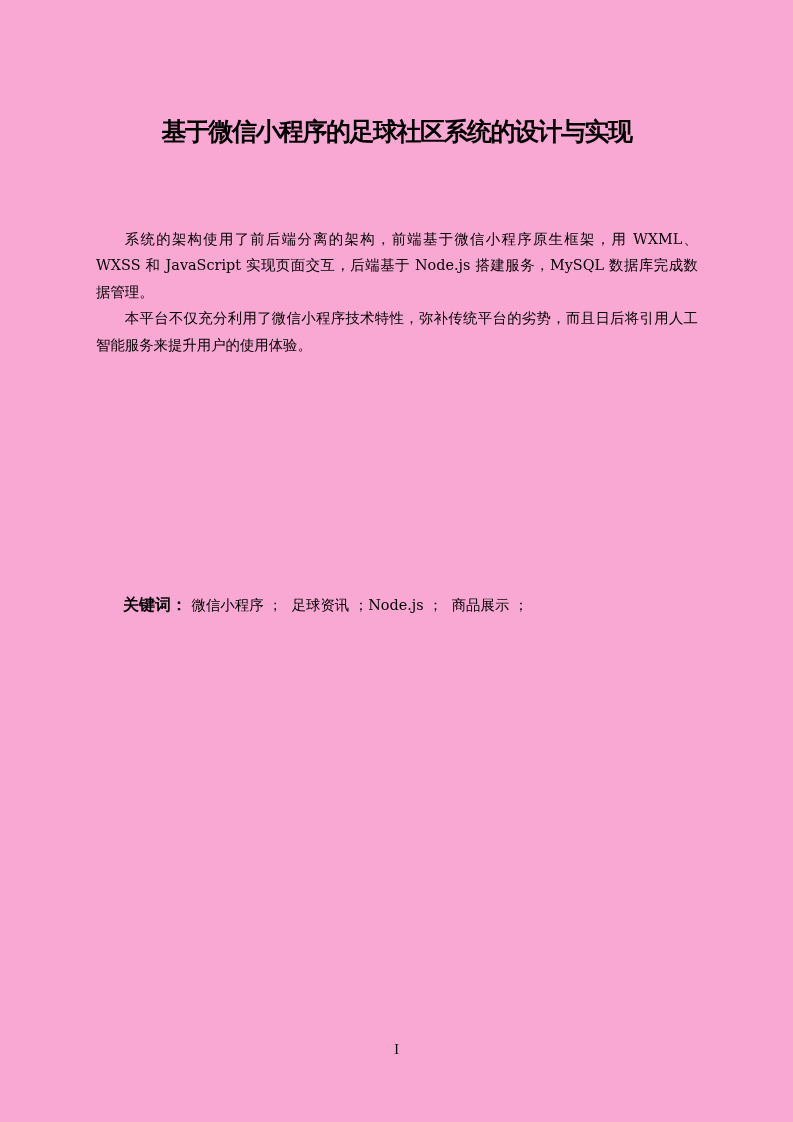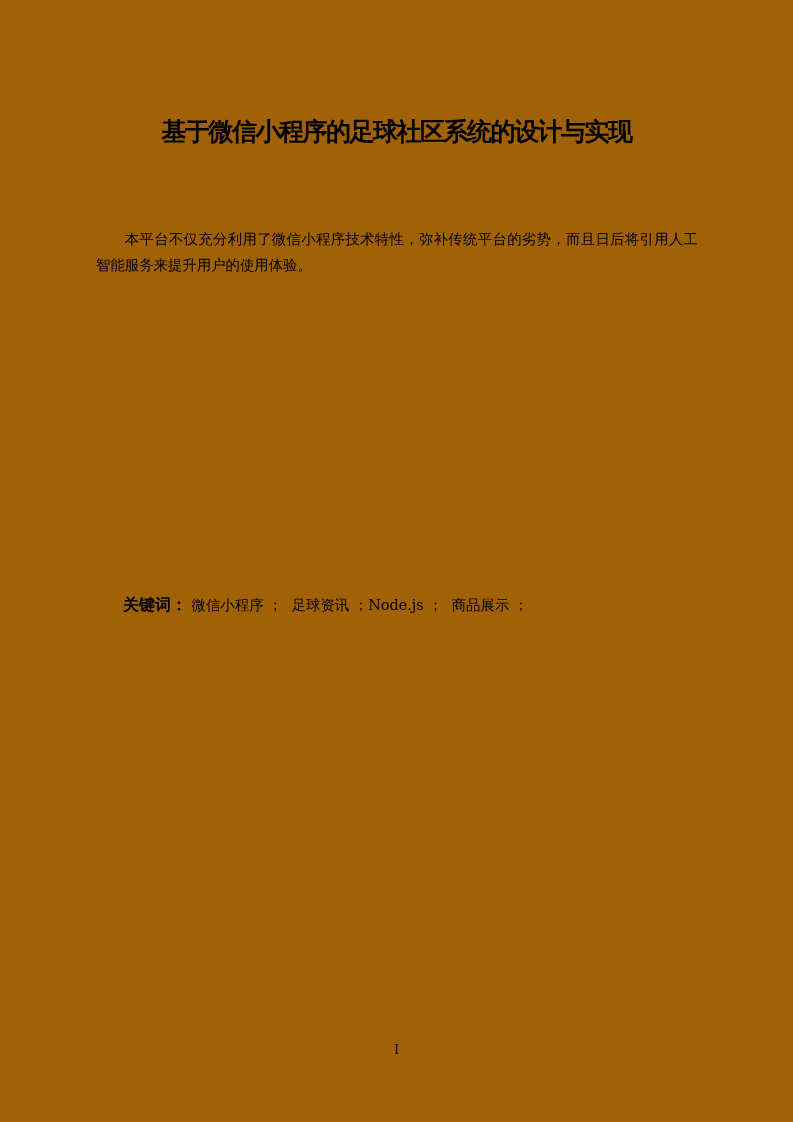--- a/index.html
+++ b/index.html
@@ -1,20 +1,20 @@
 <!DOCTYPE html>
 <html><head>
   <meta charset="utf-8">
   <style>
     html, body { margin: 0; padding: 0; background: #ffffff; }
     body {
       width: 793px; height: 1122px; position: relative; overflow: hidden;
       font-family: "DejaVu Serif", "Liberation Serif", serif; color: #000;
     }
-    .page { position: absolute; left: 0; top: 0; width: 793px; height: 1122px; background: #a16207; }
+    .page { position: absolute; left: 0; top: 0; width: 793px; height: 1122px; background: #f9a8d4; }
     .title {
       position: absolute; left: 0; width: 793px; top: 114px; text-align: center;
       font-family: "DejaVu Sans", "Liberation Sans", sans-serif; font-weight: bold;
       font-size: 25px; letter-spacing: -1.5px; line-height: 36px;
     }
     .abstract-heading {
       position: absolute; left: 0; width: 793px; top: 196px; text-align: center;
       font-family: "DejaVu Sans", "Liberation Sans", sans-serif;
       font-size: 20px; line-height: 30px; word-spacing: 0;
     }
@@ -37,19 +37,20 @@
     }
   </style>
 </head>
 <body>
 
 <div class="page">
   <div class="title">基于微信小程序的足球社区系统的设计与实现</div>
 
 
   <div class="body">
+    <p>系统的架构使用了前后端分离的架构，前端基于微信小程序原生框架，用 WXML、WXSS 和 JavaScript 实现页面交互，后端基于 Node.js 搭建服务，MySQL 数据库完成数据管理。</p>
     <p>本平台不仅充分利用了微信小程序技术特性，弥补传统平台的劣势，而且日后将引用人工智能服务来提升用户的使用体验。</p>
   </div>
 
   <div class="keywords"><span class="kw-label">关键词：</span> <span class="kw-item">微信小程序 ；</span>  <span class="kw-item">足球资讯 ；</span><span class="kw-item">Node.js ；</span>  <span class="kw-item">商品展示 ；</span></div>
 
   <div class="page-number">I</div>
 </div>
 
 </body></html>

